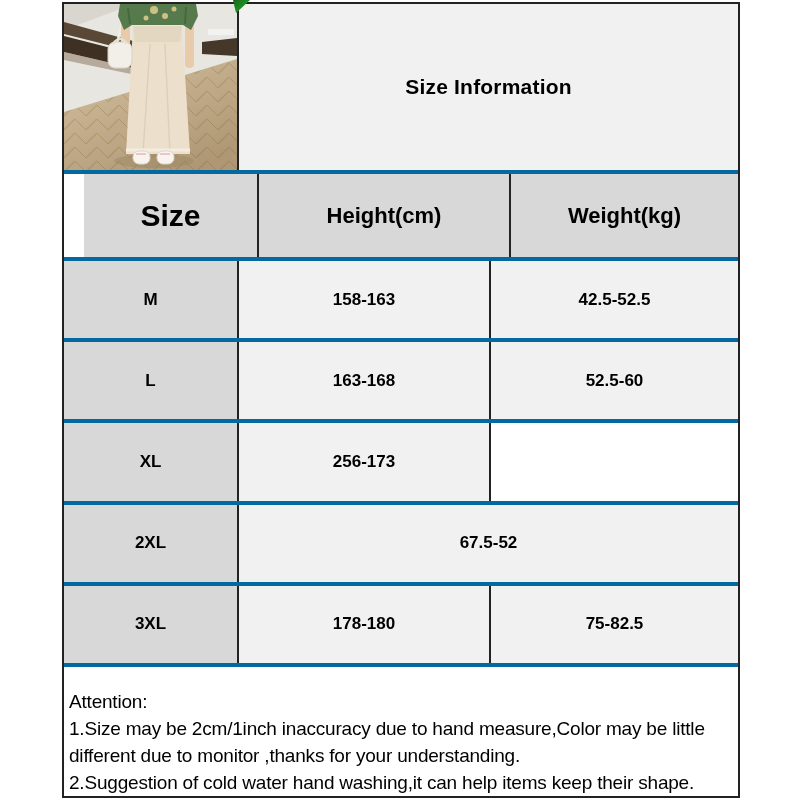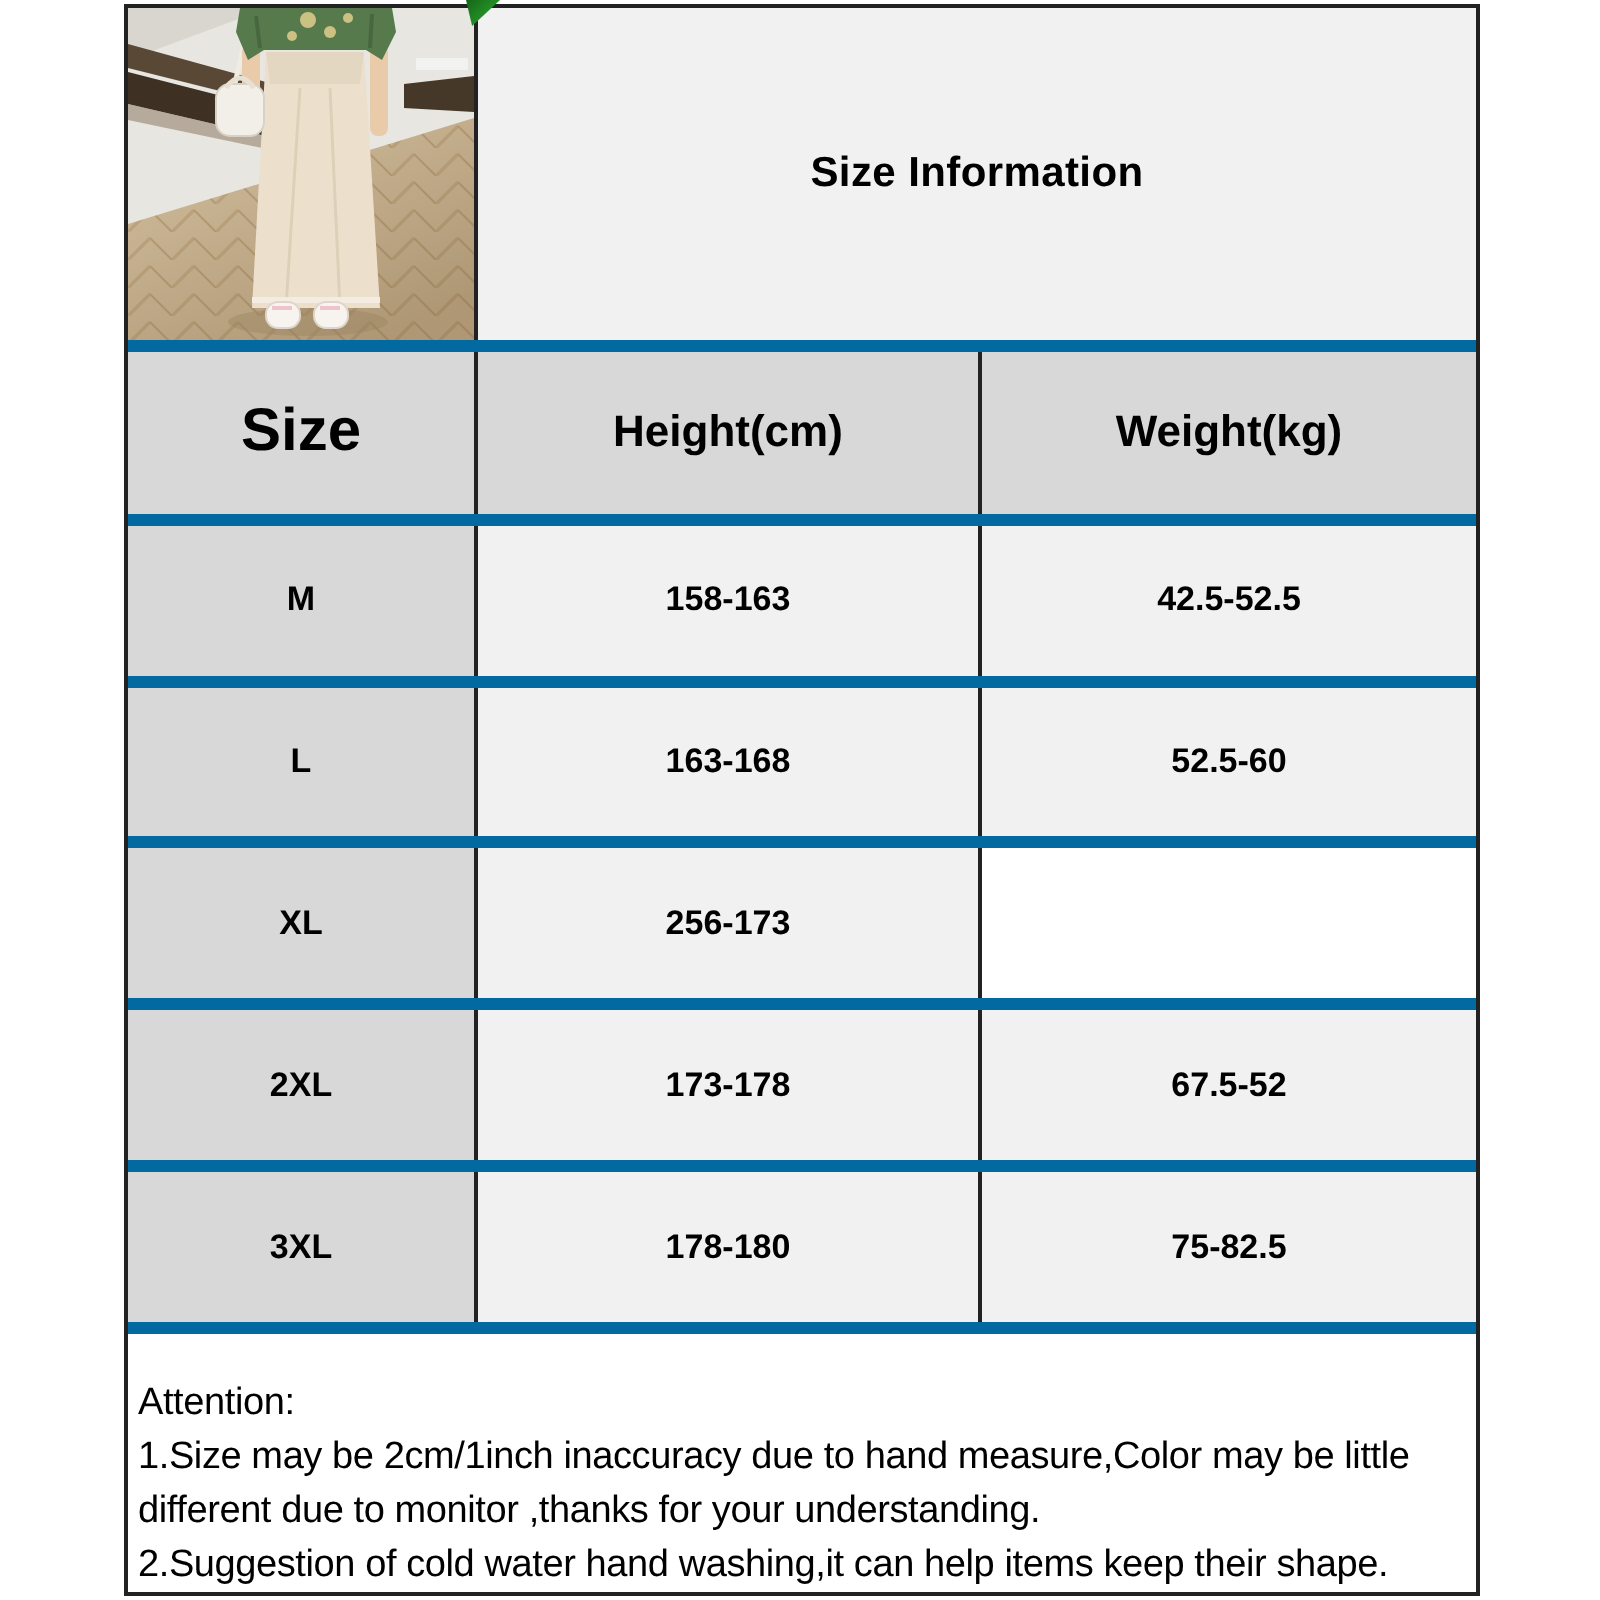--- a/index.html
+++ b/index.html
@@ -2,32 +2,32 @@
 <html><head>
 <meta charset="utf-8">
 <style>
   html,body{margin:0;padding:0;background:#ffffff;}
   body{width:800px;height:800px;position:relative;overflow:hidden;
        font-family:"Liberation Sans", sans-serif;color:#000;}
   .sheet{position:absolute;left:62px;top:2px;width:674px;height:792px;
          border:2px solid #222222;background:#ffffff;
          display:flex;flex-direction:column;}
   .row{display:flex;flex-direction:row;}
-  .bb{border-bottom:6px solid #0369a1;}
+  .bb{border-bottom:4px solid #0369a1;}
   .br{border-right:2px solid #222222;}
   
   .photo-cell{width:173px;height:166px;overflow:hidden;background:#e8e6e1;}
   .title-cell{flex:1;height:166px;background:#f1f1f1;
               display:flex;align-items:center;justify-content:center;}
   .title-cell span{font-size:21px;font-weight:bold;letter-spacing:.2px;}
   
   .c-size{width:173px;display:flex;align-items:center;justify-content:center;}
   .c-height{width:250px;display:flex;align-items:center;justify-content:center;}
   .c-weight{flex:1;display:flex;align-items:center;justify-content:center;}
-  .head-row{height:84px;}
+  .head-row{height:84px;padding-left:20px;}
   .head-row .cell{background:#d8d8d8;}
   .head-size{font-size:30px;font-weight:bold;}
   .head-col{font-size:22px;font-weight:bold;}
   .t-row{height:78px;}
   .t-row .c-size{background:#d8d8d8;font-size:17px;font-weight:bold;}
   .t-row .c-height,.t-row .c-weight{background:#f1f1f1;font-size:17px;font-weight:bold;}
   
   .attention{flex:1;background:#ffffff;padding:21px 6px 0 5px;}
   .attention p{margin:0;font-size:19px;line-height:27px;letter-spacing:-0.2px;}
   
@@ -117,21 +117,20 @@
     <div class="c-size br">L</div>
     <div class="c-height br">163-168</div>
     <div class="c-weight">52.5-60</div>
   </div>
   <div class="row bb t-row">
     <div class="c-size br">XL</div>
     <div class="c-height br">256-173</div>
   </div>
   <div class="row bb t-row">
     <div class="c-size br">2XL</div>
-    <div class="c-height br">173-178</div>
     <div class="c-weight">67.5-52</div>
   </div>
   <div class="row bb t-row">
     <div class="c-size br">3XL</div>
     <div class="c-height br">178-180</div>
     <div class="c-weight">75-82.5</div>
   </div>
 
   <div class="attention">
     <p>Attention:</p>

